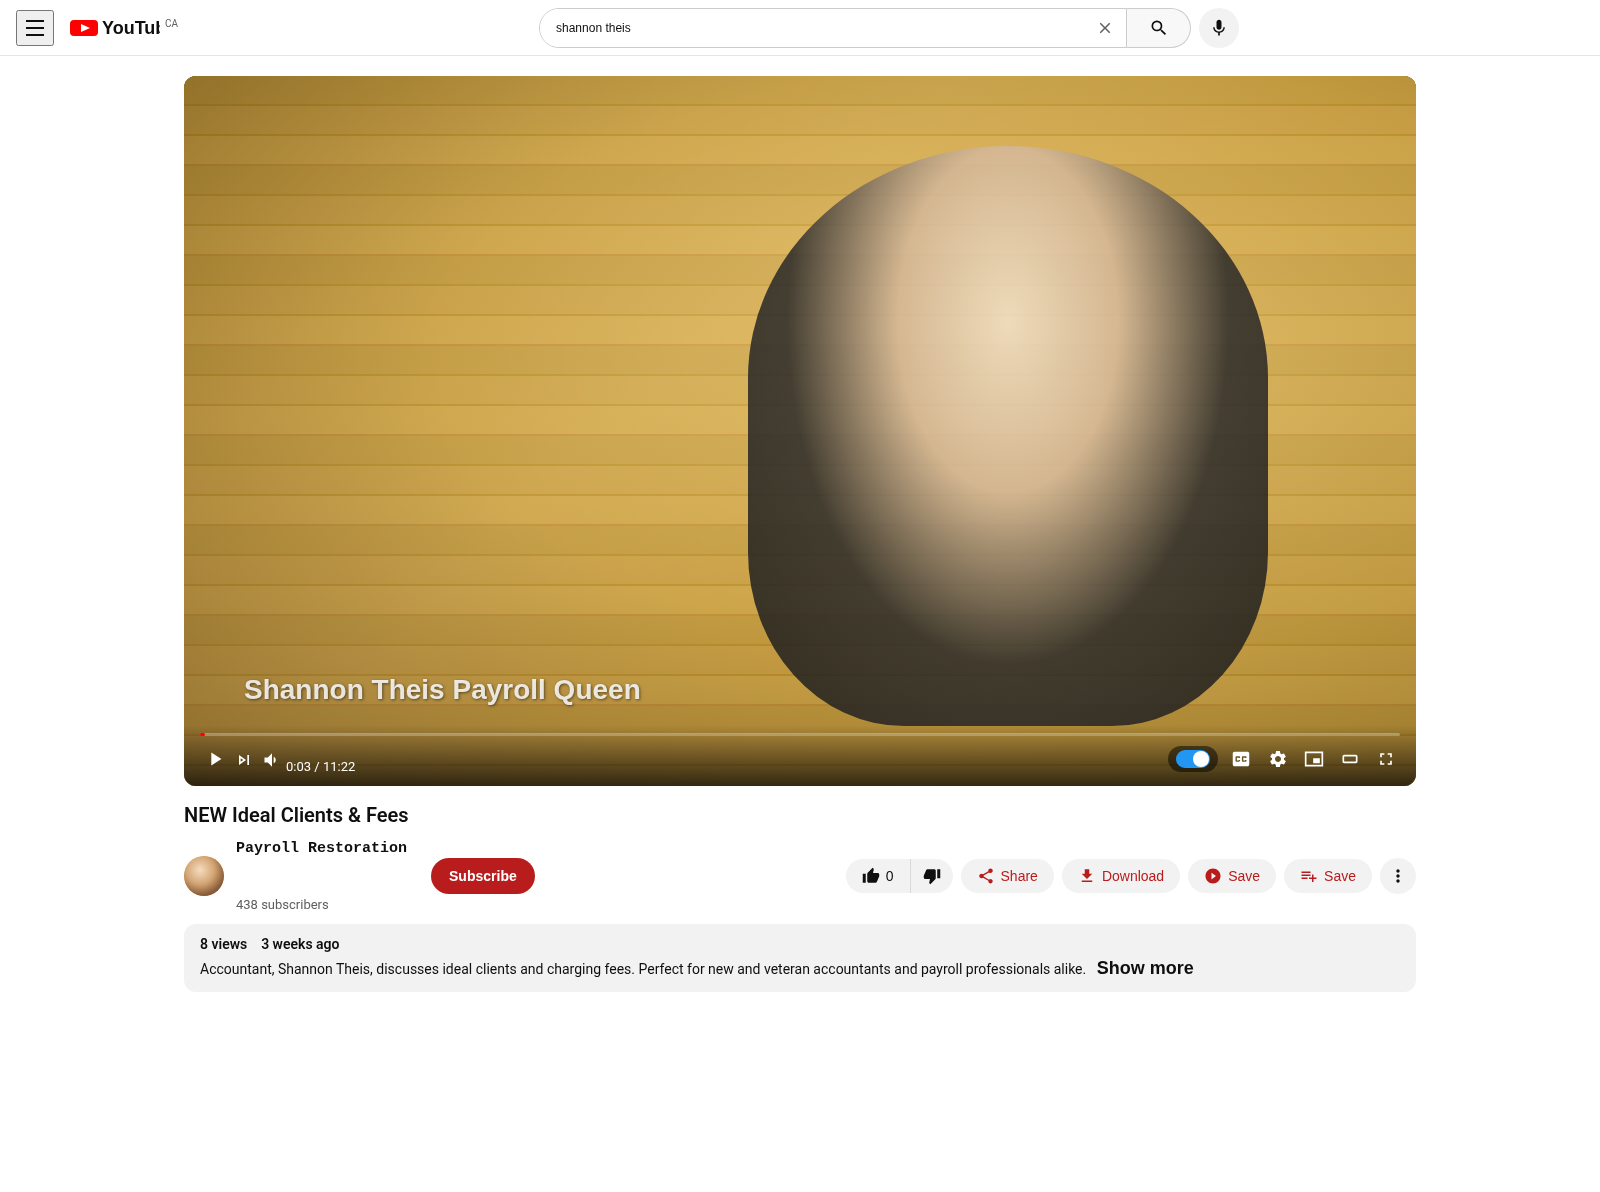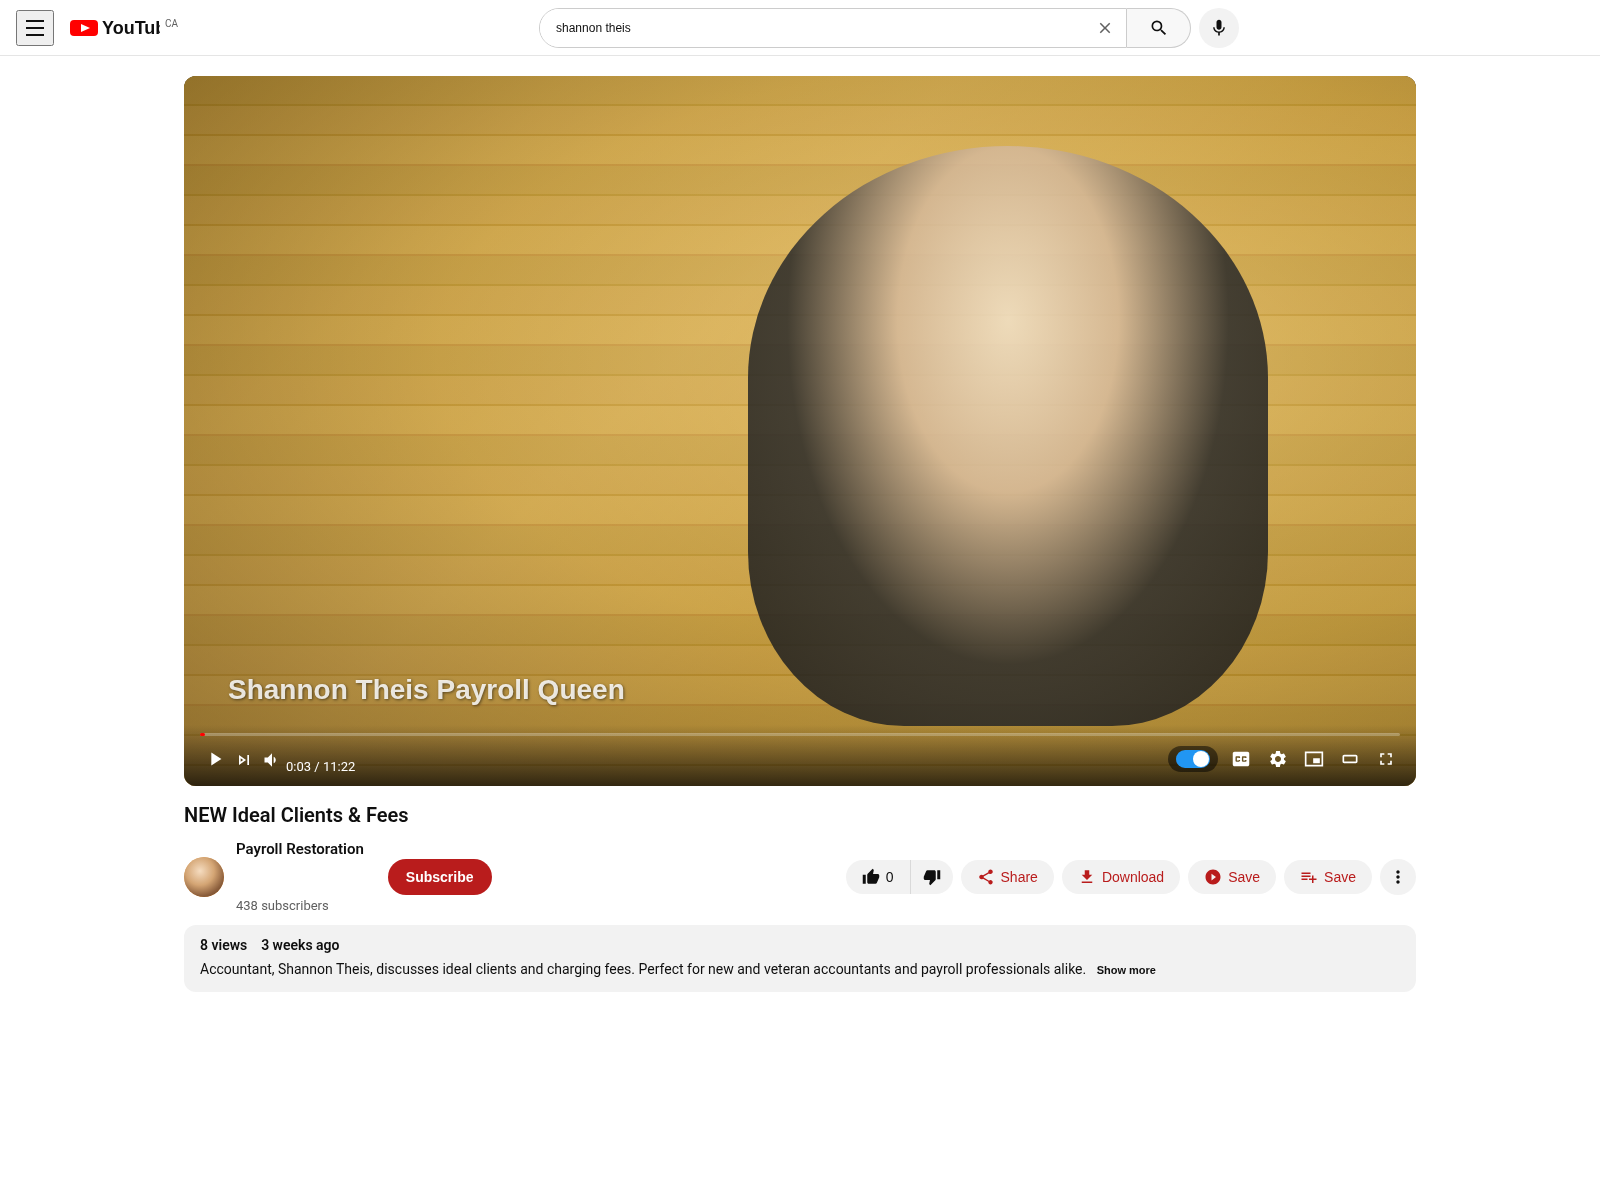--- a/index.html
+++ b/index.html
@@ -177,21 +177,21 @@
       height: 580px;
       background: radial-gradient(ellipse at 50% 30%, #f0e0c8 0%, #d4b89a 30%, #2a2a2a 60%, #1a1a1a 100%);
       border-radius: 50% 50% 30% 30% / 40% 40% 30% 30%;
       opacity: 0.85;
     }
 
     
     .video-watermark {
       position: absolute;
       bottom: 80px;
-      left: 44px;
+      left: 60px;
       color: rgba(255,255,255,0.85);
       font-size: 28px;
       font-weight: 600;
       font-family: Arial, sans-serif;
       text-shadow: 1px 1px 3px rgba(0,0,0,0.5);
     }
 
     
     .video-controls {
       position: absolute;
@@ -307,20 +307,21 @@
     }
     .channel-details {
       display: flex;
       flex-direction: column;
     }
     .channel-name {
       font-size: 15px;
       font-weight: 600;
       color: #0f0f0f;
       cursor: pointer;
+      font-family: Liberation Mono, monospace;
     }
     .subscriber-count {
       font-size: 13px;
       color: #606060;
       margin-top: 40px;
     }
     .subscribe-btn {
       background: #b91c1c;
       color: #fff;
       border: none;
@@ -409,21 +410,21 @@
       margin-bottom: 6px;
     }
     .description-text {
       font-size: 14px;
       color: #0f0f0f;
       line-height: 1.5;
     }
     .show-more-btn {
       background: none;
       border: none;
-      font-size: 11px;
+      font-size: 18px;
       font-weight: 600;
       cursor: pointer;
       color: #0f0f0f;
       padding: 0;
     }
 
     
     svg { display: inline-block; vertical-align: middle; }
   </style>
 </head>

